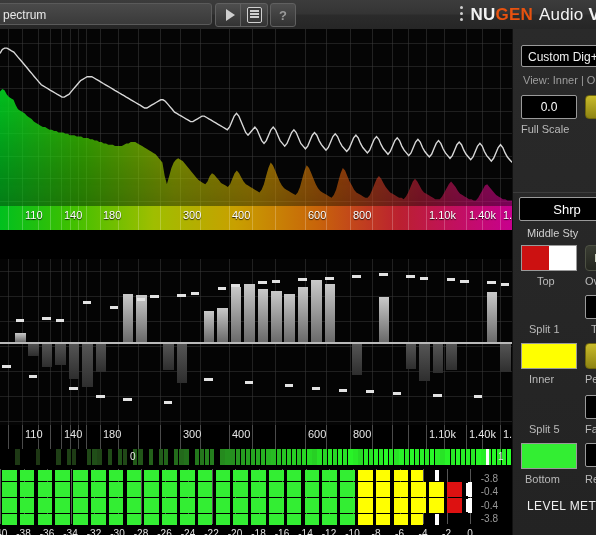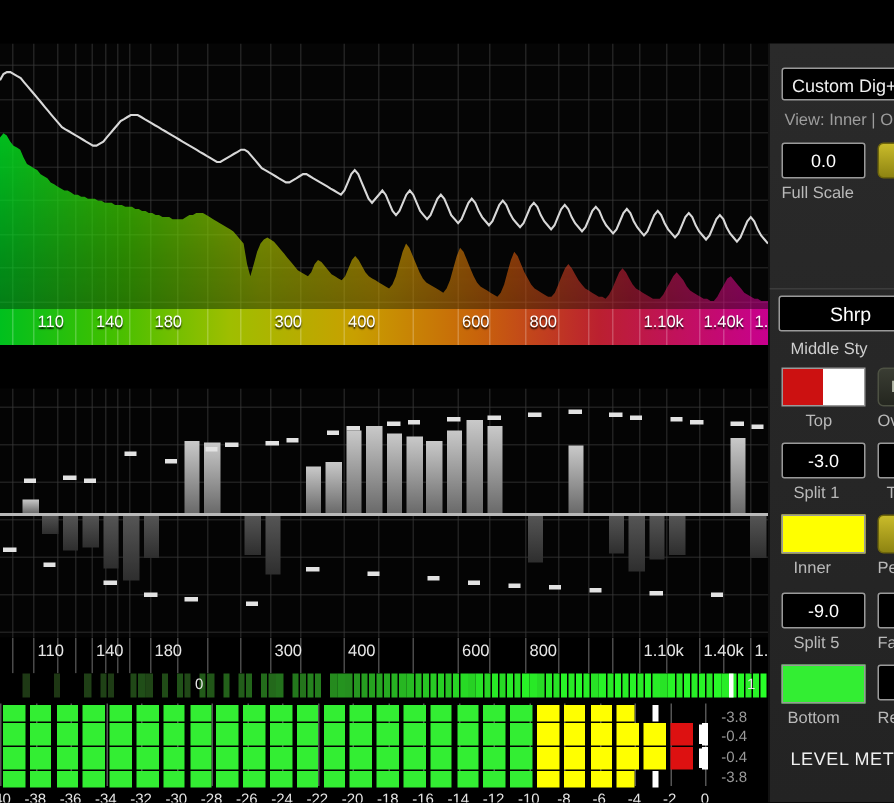--- a/index.html
+++ b/index.html
@@ -134,20 +134,45 @@
   .swatch{position:absolute;border:1px solid #9a9a9a;box-sizing:border-box;}
   .sectitle{position:absolute;font-size:11px;color:#cfcfcf;white-space:nowrap;}
   .sectitle.big{font-size:12px;color:#f0f0f0;letter-spacing:.4px;}
   .divider{position:absolute;left:0;width:84px;height:1px;background:#3c3c3c;}
 </style>
 </head>
 <body>
 
 <div id="app">
 
+  <div class="header">
+    <div class="preset-field">pectrum</div>
+    <div class="hbtn play">
+        <div class="tri"></div>
+      </div>
+    <div class="hbtn list">
+      <div class="listico">
+          <i></i>
+          <i></i>
+          <i></i>
+        </div>
+    </div>
+    <div class="hbtn help">?</div>
+    <div class="brand">
+      <span class="dots">
+          <b></b>
+          <b></b>
+          <b></b>
+        </span>
+      <span class="b-nu">NU</span>
+        <span class="b-gen">GEN</span>
+      <span class="b-aud">Audio</span>
+      <span class="b-tail">V</span>
+    </div>
+  </div>
 
   <div class="leftcol">
 
     <div class="specwrap">
       <div class="grid" id="spec-grid">
           <div class="v" style="left: 8px;"></div>
           <div class="v" style="left: 22px;"></div>
           <div class="v" style="left: 38px;"></div>
           <div class="v" style="left: 50px;"></div>
           <div class="v" style="left: 61px;"></div>
@@ -675,31 +700,29 @@
 
     <div class="divider" style="top:163px;"></div>
     <div class="numbox" style="left:6px;top:168px;width:96px;height:24px;font-size:13px;">Shrp</div>
     <div class="sectitle" style="left:14px;top:198px;">Middle Sty</div>
 
     <div class="swatch" style="left:8px;top:216px;width:56px;height:26px;background:linear-gradient(90deg,#cc1111 0 50%,#ffffff 50% 100%);"></div>
     <div class="gbtn dark" style="left:72px;top:216px;width:30px;height:26px;">Int</div>
     <div class="caption" style="left:24px;top:246px;">Top</div>
     <div class="caption" style="left:72px;top:246px;">Ove</div>
 
-    <div class="numbox" style="left:8px;top:266px;width:56px;height:24px;">-3.0</div>
     <div class="numbox" style="left:72px;top:266px;width:30px;height:24px;">1</div>
     <div class="caption" style="left:16px;top:294px;">Split 1</div>
     <div class="caption" style="left:78px;top:294px;">T</div>
 
     <div class="swatch" style="left:8px;top:314px;width:56px;height:26px;background:#ffff00;"></div>
     <div class="gbtn olive" style="left:72px;top:314px;width:30px;height:26px;">P</div>
     <div class="caption" style="left:16px;top:344px;">Inner</div>
     <div class="caption" style="left:72px;top:344px;">Pea</div>
 
-    <div class="numbox" style="left:8px;top:366px;width:56px;height:24px;">-9.0</div>
     <div class="numbox" style="left:72px;top:366px;width:30px;height:24px;">0</div>
     <div class="caption" style="left:16px;top:394px;">Split 5</div>
     <div class="caption" style="left:72px;top:394px;">Fal</div>
 
     <div class="swatch" style="left:8px;top:414px;width:56px;height:26px;background:#33ee33;"></div>
     <div class="numbox" style="left:72px;top:414px;width:30px;height:24px;">1</div>
     <div class="caption" style="left:12px;top:444px;">Bottom</div>
     <div class="caption" style="left:72px;top:444px;">Res</div>
 
     <div class="sectitle big" style="left:14px;top:470px;">LEVEL MET</div>

